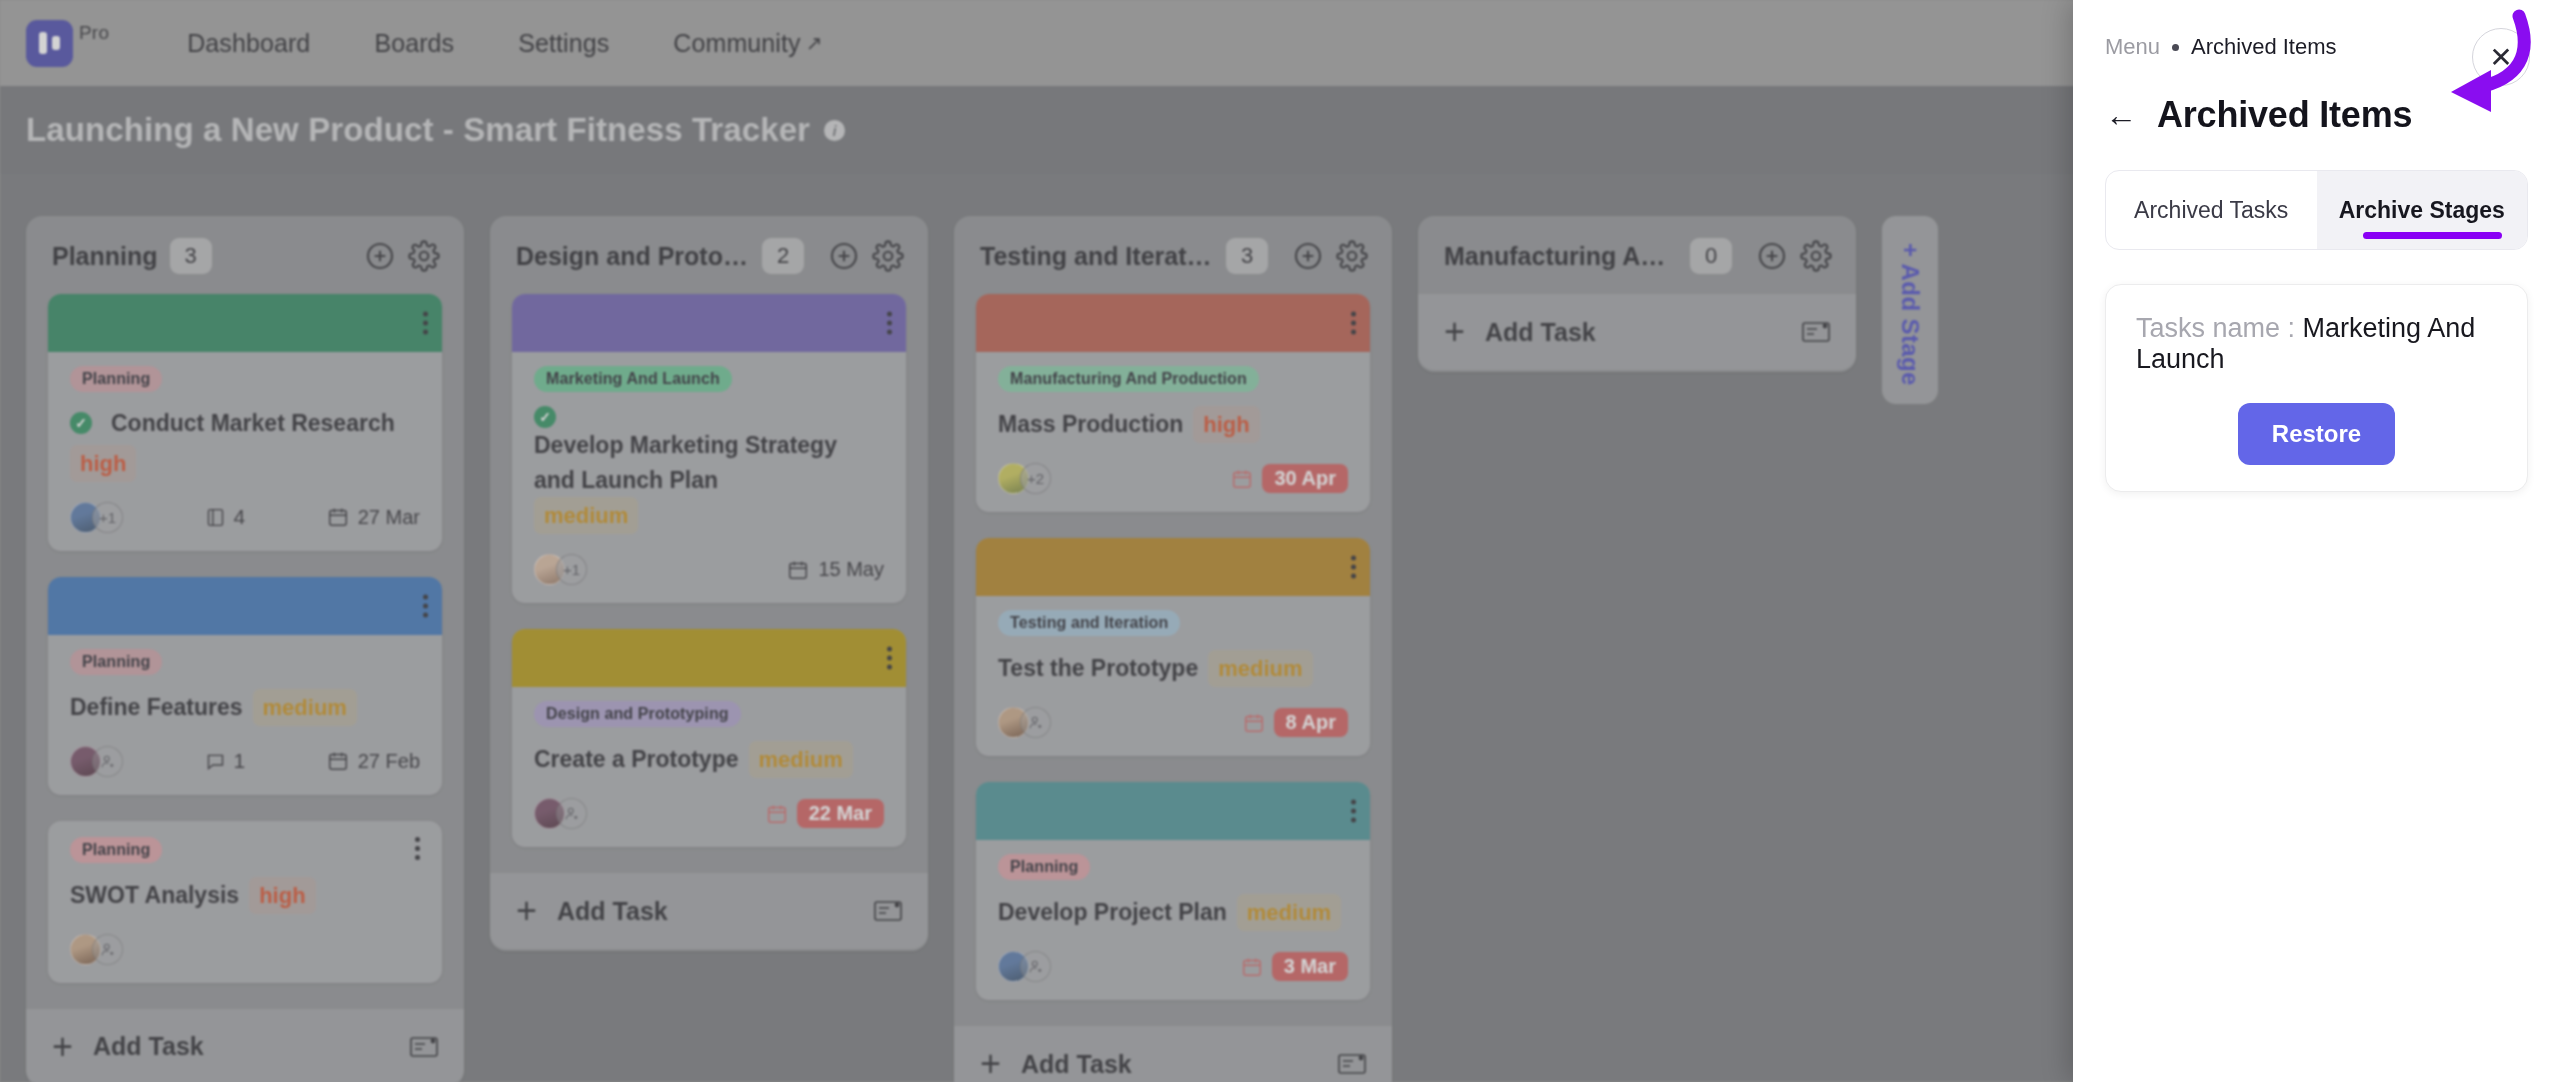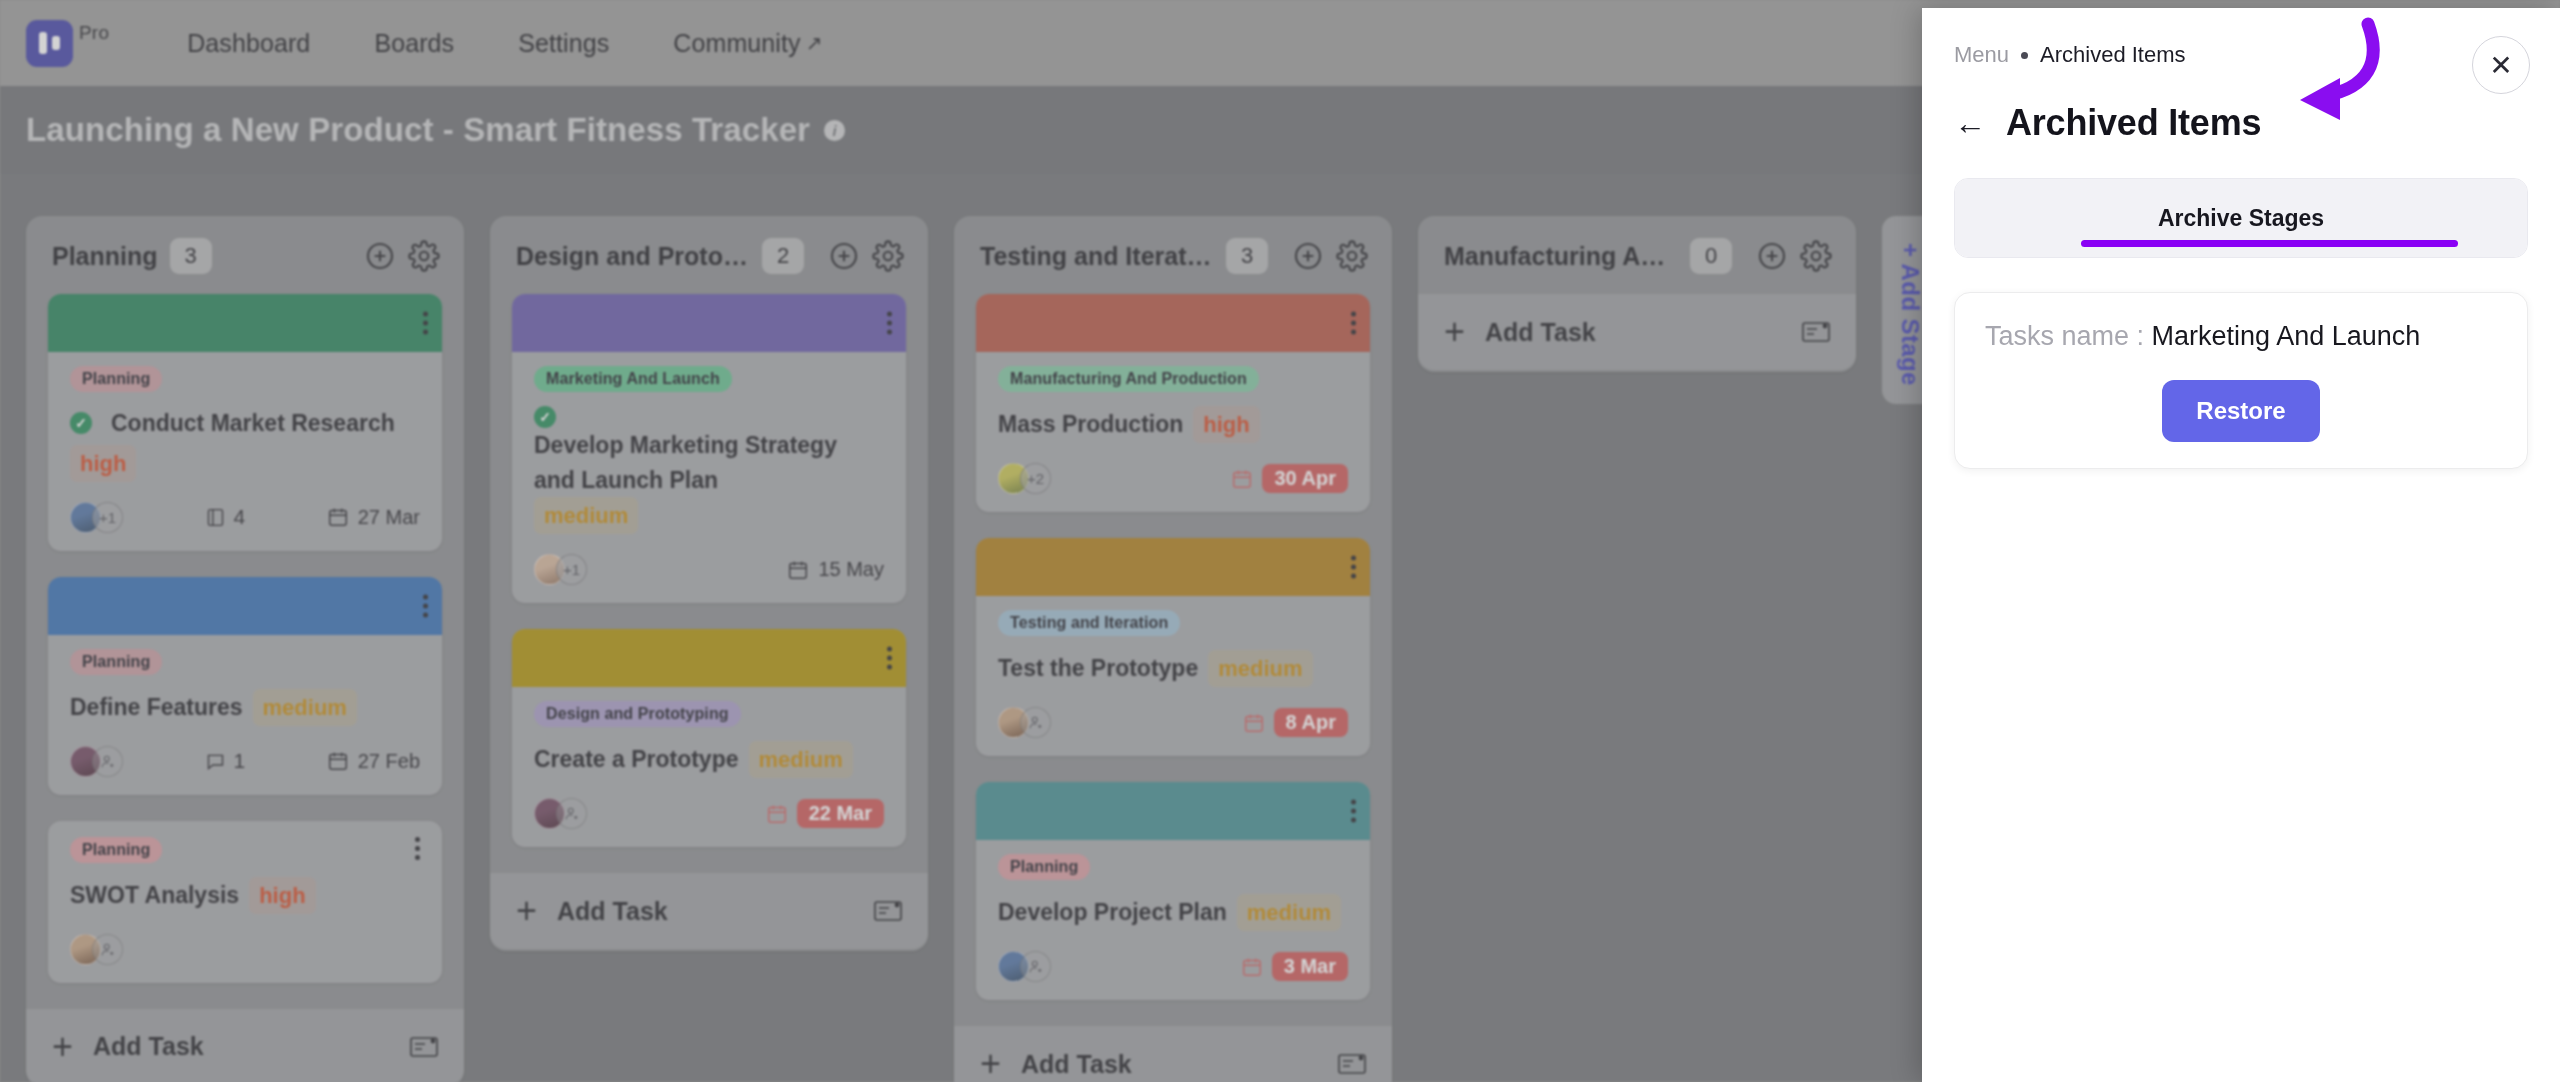--- a/index.html
+++ b/index.html
@@ -209,22 +209,22 @@
     padding-top: 8px;
   }
   .add-stage-inner {
     writing-mode: vertical-rl;
     font-size: 24px; font-weight: 700; color: #3c3cc4;
     letter-spacing: .4px;
   }
 
   
   .drawer {
-    position: absolute; top: 8px; right: 0; bottom: 0;
-    width: 638px; background: #ffffff;
+    position: absolute; top: 0; right: 0; bottom: 0;
+    width: 487px; background: #ffffff;
     box-shadow: -4px 0 26px rgba(0,0,0,.22);
     padding: 34px 32px 0 32px;
     margin-left: 16px;
   }
   .breadcrumb { display: flex; align-items: center; gap: 12px; font-size: 22px; }
   .bc-muted { color: #9b9ba2; }
   .bc-dot { width: 7px; height: 7px; border-radius: 50%; background: #4a4a55; }
   .bc-current { color: #1c1c26; }
 
   .drawer-close {
@@ -773,20 +773,23 @@
       <span class="back-arrow">←</span>
       <span class="drawer-title">Archived Items</span>
     </div>
 
     <svg class="arrow-anno" viewBox="0 0 200 130">
       <path d="M168 8 C 182 46, 168 72, 124 80" stroke="#8a0df0" stroke-width="13" fill="none" stroke-linecap="round"></path>
       <path d="M100 84 L 140 62 L 140 104 Z" fill="#8a0df0"></path>
     </svg>
 
     <div class="tabs">
+      <div class="tab">
+        <span>Archived Tasks</span>
+      </div>
       <div class="tab active">
         <span>Archive Stages</span>
       </div>
     </div>
 
     <div class="stage-card">
       <div class="stage-name-line">
         <span class="stage-name-label">Tasks name :</span>
         <span class="stage-name-val">Marketing And Launch</span>
       </div>

